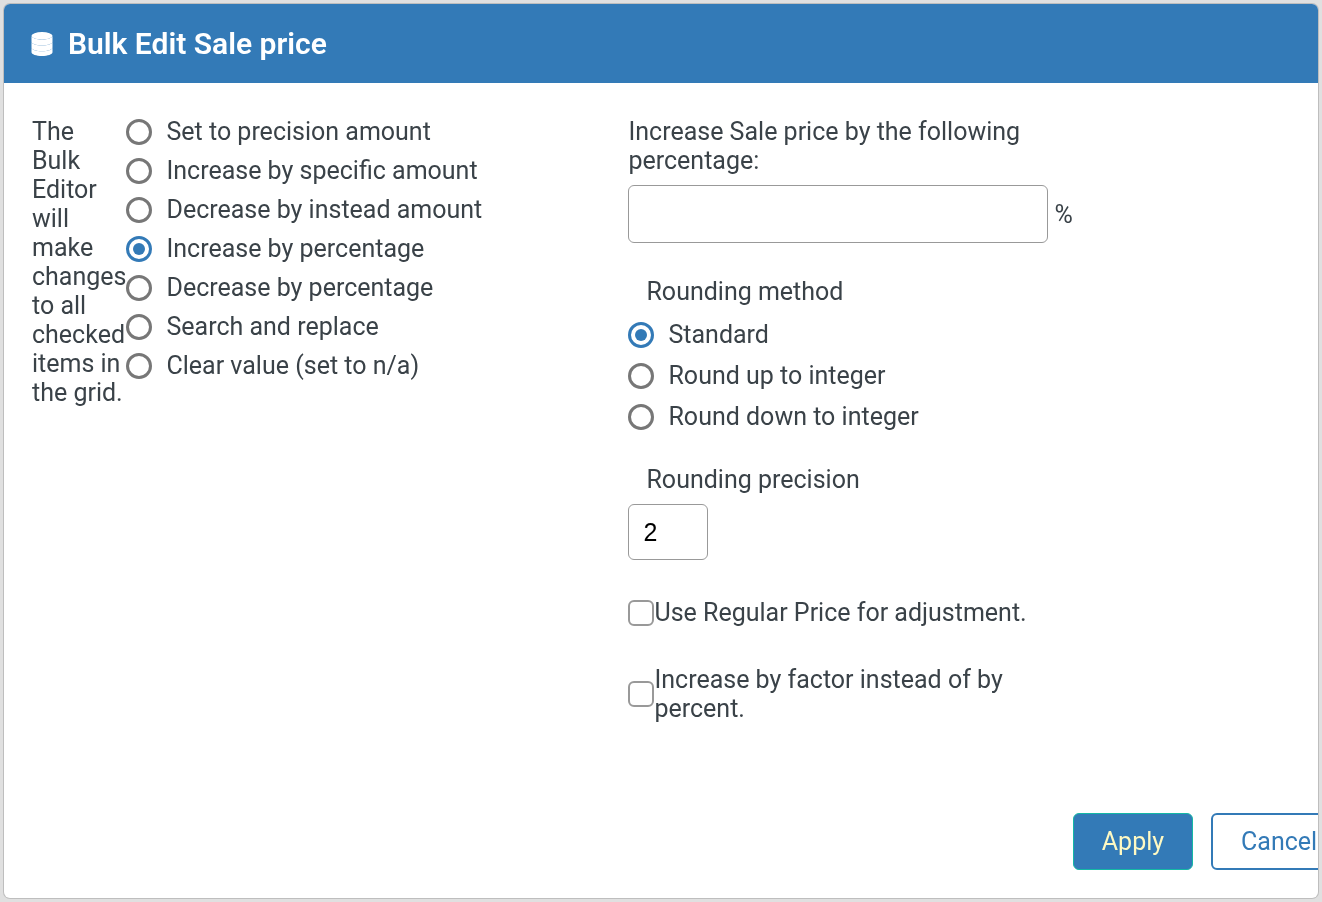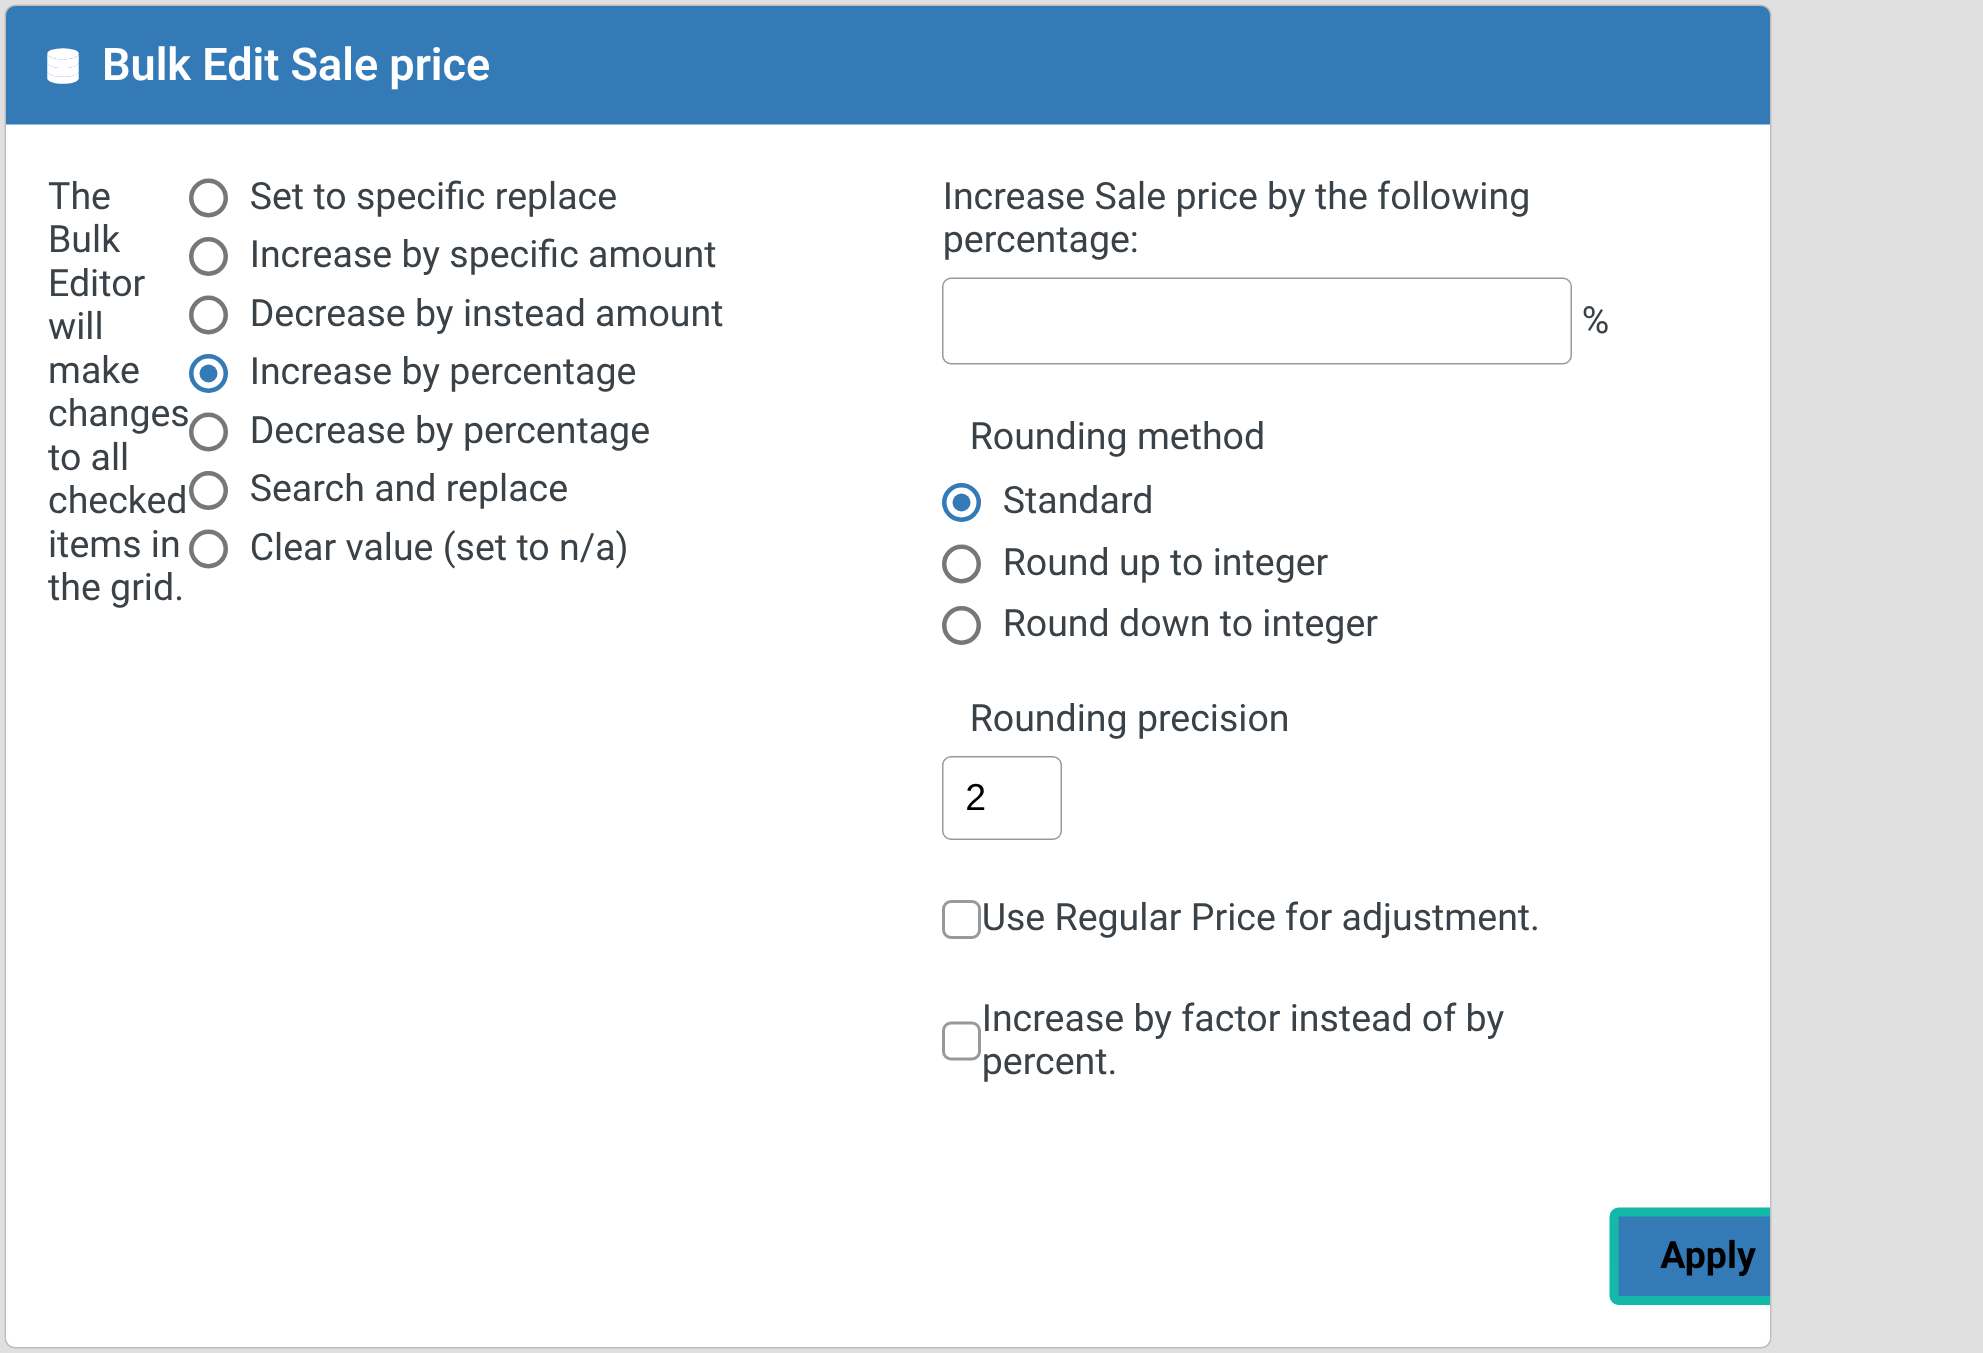--- a/index.html
+++ b/index.html
@@ -10,21 +10,21 @@
     body {
       font-family: -apple-system, BlinkMacSystemFont, "Segoe UI", Roboto, Helvetica, Arial, sans-serif;
       background: #e0e0e0;
       padding: 4px;
     }
     .dialog {
       background: #fff;
       border-radius: 6px;
       overflow: hidden;
       box-shadow: 0 0 0 1px rgba(0,0,0,0.15);
-      width: 1176px;
+      width: 1314px;
       height: 894px;
       display: flex;
       flex-direction: column;
     }
     .dialog-header {
       background: #337ab7;
       color: #fff;
       padding: 22px 24px;
       display: flex;
       align-items: center;
@@ -178,23 +178,22 @@
     }
     .btn {
       font-size: 25px;
       padding: 12px 28px;
       border-radius: 6px;
       cursor: pointer;
       font-family: inherit;
     }
     .btn-primary {
       background: #337ab7;
-      color: #000000;
-      border: 6px solid #14b8a6;
-      font-weight: bold;
+      color: #fef9c3;
+      border: 1px solid #14b8a6;
     }
     .btn-secondary {
       background: #fff;
       color: #337ab7;
       border: 2px solid #337ab7;
     }
   </style>
 </head>
 <body>
 
@@ -212,21 +211,21 @@
 
   <div class="dialog-body">
 
     <div class="description">The Bulk Editor will make changes to all checked items in the grid.</div>
 
     <div class="content-row">
 
       <div class="left-col">
         <div class="radio-row">
           <input type="radio" name="op" class="radio-input" style="">
-          <label>Set to specific replace</label>
+          <label>Set to precision amount</label>
         </div>
         <div class="radio-row">
           <input type="radio" name="op" class="radio-input" style="">
           <label>Increase by specific amount</label>
         </div>
         <div class="radio-row">
           <input type="radio" name="op" class="radio-input" style="">
           <label>Decrease by instead amount</label>
         </div>
         <div class="radio-row">

